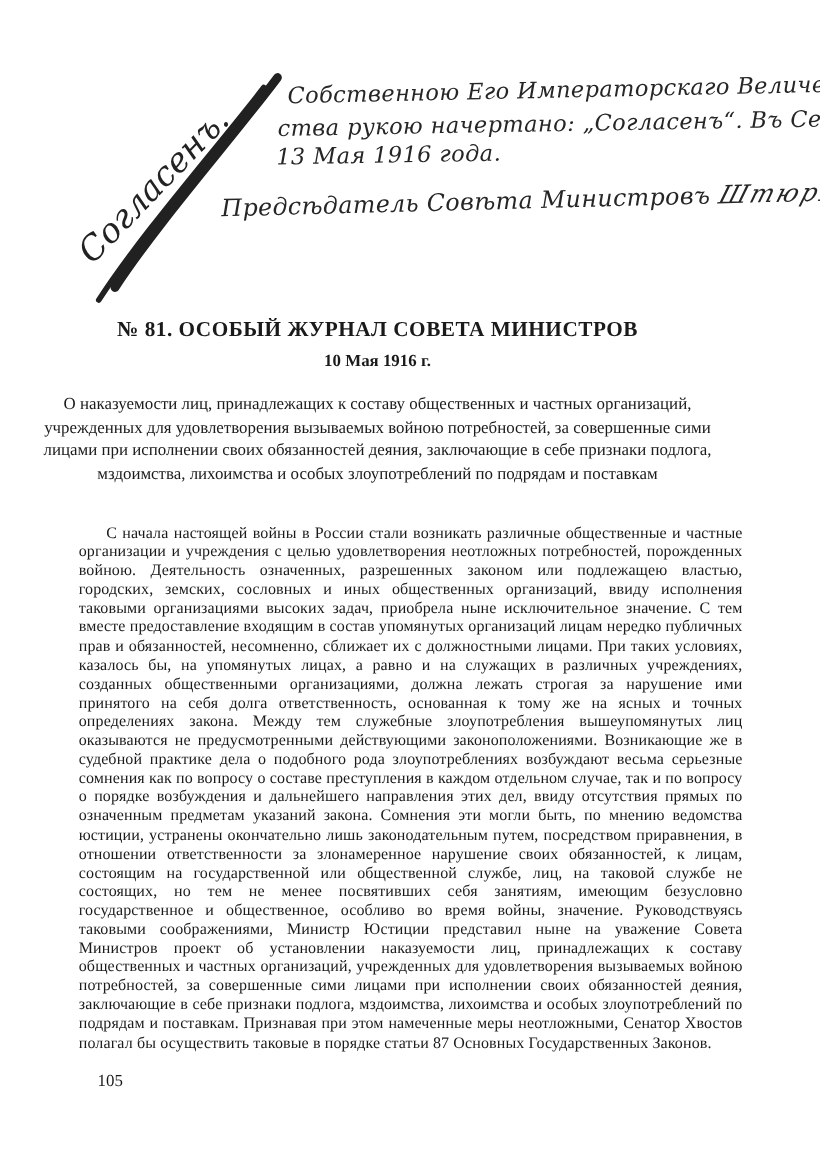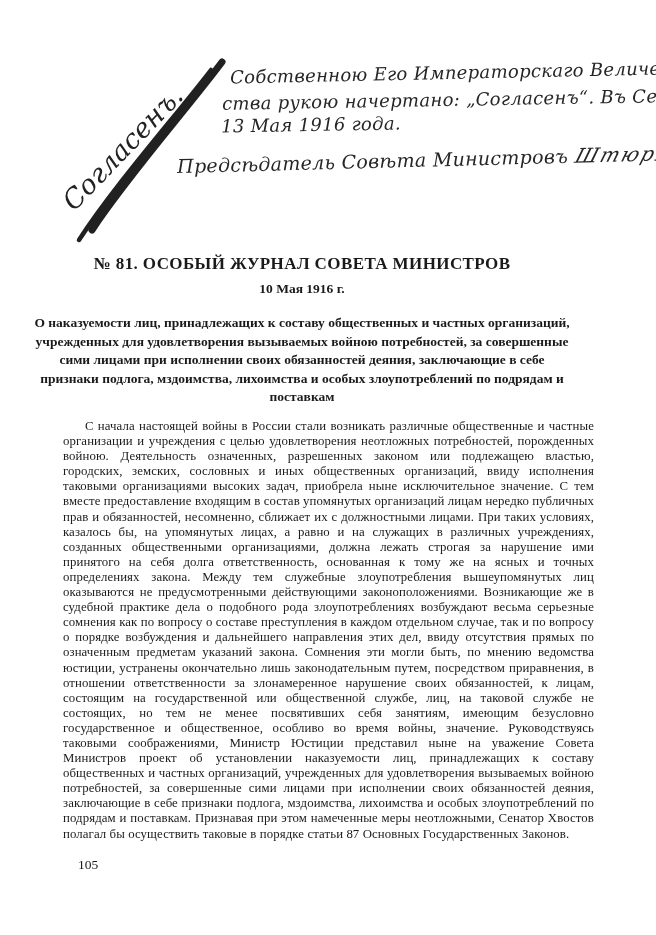--- a/index.html
+++ b/index.html
@@ -60,21 +60,21 @@
   }
   .doc-date {
     margin-top: 7px;
     font-size: 13.5px;
     font-weight: bold;
   }
   .doc-subject {
     width: 545px;
     margin: 17px auto 0 auto;
     font-size: 13.5px;
-    font-weight: bold;
+    font-weight: normal;
     line-height: 18.5px;
     text-align: center;
   }
 
   
   .doc-body {
     position: absolute;
     top: 419px;
     left: 63px;
     width: 531px;

